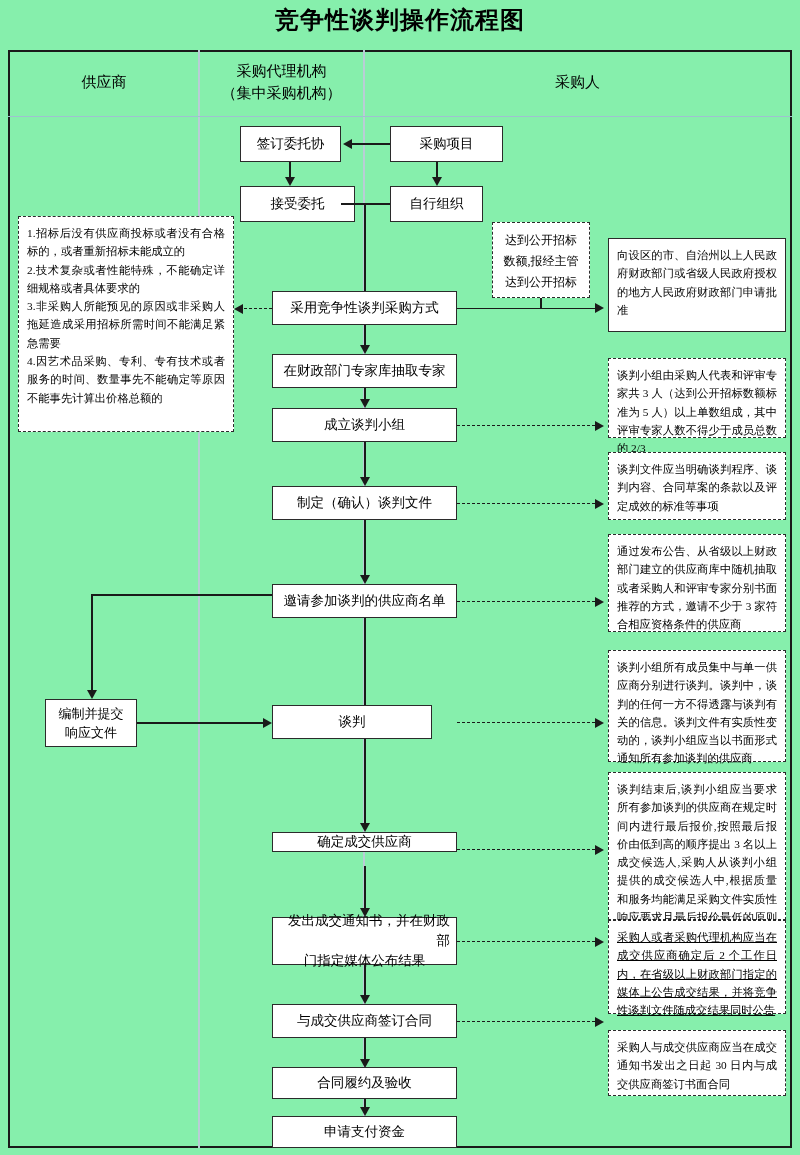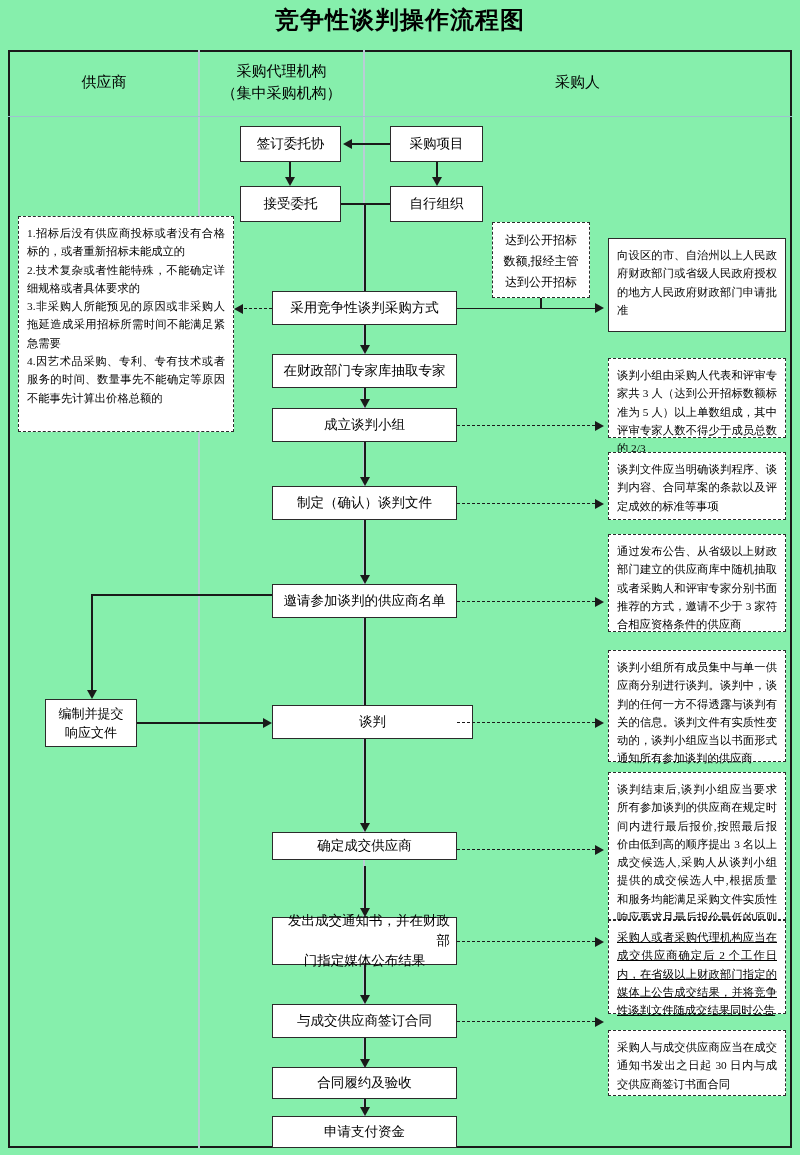--- a/index.html
+++ b/index.html
@@ -154,26 +154,26 @@
   </div>
   <div class="lane-header" id="lane-header-agency">
     <span>采购代理机构</span>
     <span>（集中采购机构）</span>
   </div>
   <div class="lane-header" id="lane-header-purchaser">
     <span>采购人</span>
   </div>
 
   <div class="node" style="left:240px;top:126px;width:101px;height:36px;">签订委托协</div>
-  <div class="node" style="left:390px;top:126px;width:93px;height:36px;">采购项目</div>
+  <div class="node" style="left:390px;top:126px;width:113px;height:36px;">采购项目</div>
 
   <div class="hline" style="left:352px;top:143px;width:38px;"></div>
   <div class="arrow left" style="left:343px;top:138.5px;"></div>
 
-  <div class="node" style="left:240px;top:186px;width:101px;height:36px;">接受委托</div>
+  <div class="node" style="left:240px;top:186px;width:115px;height:36px;">接受委托</div>
   <div class="node" style="left:390px;top:186px;width:93px;height:36px;">自行组织</div>
 
   <div class="vline" style="left:289px;top:162px;height:15px;"></div>
   <div class="arrow down" style="left:284.5px;top:177px;"></div>
 
   <div class="vline" style="left:436px;top:162px;height:15px;"></div>
   <div class="arrow down" style="left:431.5px;top:177px;"></div>
 
   <div class="hline" style="left:341px;top:203px;width:49px;"></div>
   <div class="vline" style="left:364px;top:203px;height:88px;"></div>
@@ -237,29 +237,29 @@
     <span>编制并提交</span>
     <span>响应文件</span>
   </div>
 
   <div class="hline" style="left:137px;top:722px;width:126px;"></div>
   <div class="arrow right" style="left:263px;top:717.5px;"></div>
 
   <div class="vline" style="left:364px;top:618px;height:87px;"></div>
   <div class="arrow down" style="left:359.5px;top:705px;"></div>
 
-  <div class="node" style="left:272px;top:705px;width:201px;height:34px;">谈判</div>
+  <div class="node" style="left:272px;top:705px;width:160px;height:34px;">谈判</div>
 
   <div class="hline dashed" style="left:457px;top:722px;width:138px;"></div>
   <div class="arrow right" style="left:595px;top:717.5px;"></div>
   <div class="note" style="left:608px;top:650px;width:178px;height:112px;">谈判小组所有成员集中与单一供应商分别进行谈判。谈判中，谈判的任何一方不得透露与谈判有关的信息。谈判文件有实质性变动的，谈判小组应当以书面形式通知所有参加谈判的供应商</div>
 
   <div class="vline" style="left:364px;top:739px;height:84px;"></div>
   <div class="arrow down" style="left:359.5px;top:823px;"></div>
-  <div class="node" style="left:272px;top:832px;width:185px;height:28px;">确定成交供应商</div>
+  <div class="node" style="left:272px;top:832px;width:185px;height:20px;">确定成交供应商</div>
 
   <div class="hline dashed" style="left:457px;top:849px;width:138px;"></div>
   <div class="arrow right" style="left:595px;top:844.5px;"></div>
   <div class="note" style="left:608px;top:772px;width:178px;height:148px;">谈判结束后,谈判小组应当要求所有参加谈判的供应商在规定时间内进行最后报价,按照最后报价由低到高的顺序提出 3 名以上成交候选人,采购人从谈判小组提供的成交候选人中,根据质量和服务均能满足采购文件实质性响应要求且最后报价最低的原则确定成交供应商,也可以书面授权谈判小组直接确定成交供应商</div>
 
   <div class="vline" style="left:364px;top:866px;height:42px;"></div>
   <div class="arrow down" style="left:359.5px;top:908px;"></div>
   <div class="node" style="left:272px;top:917px;width:185px;height:48px;flex-direction:column;">
     <span>发出成交通知书，并在财政部</span>
     <span>门指定媒体公布结果</span>

